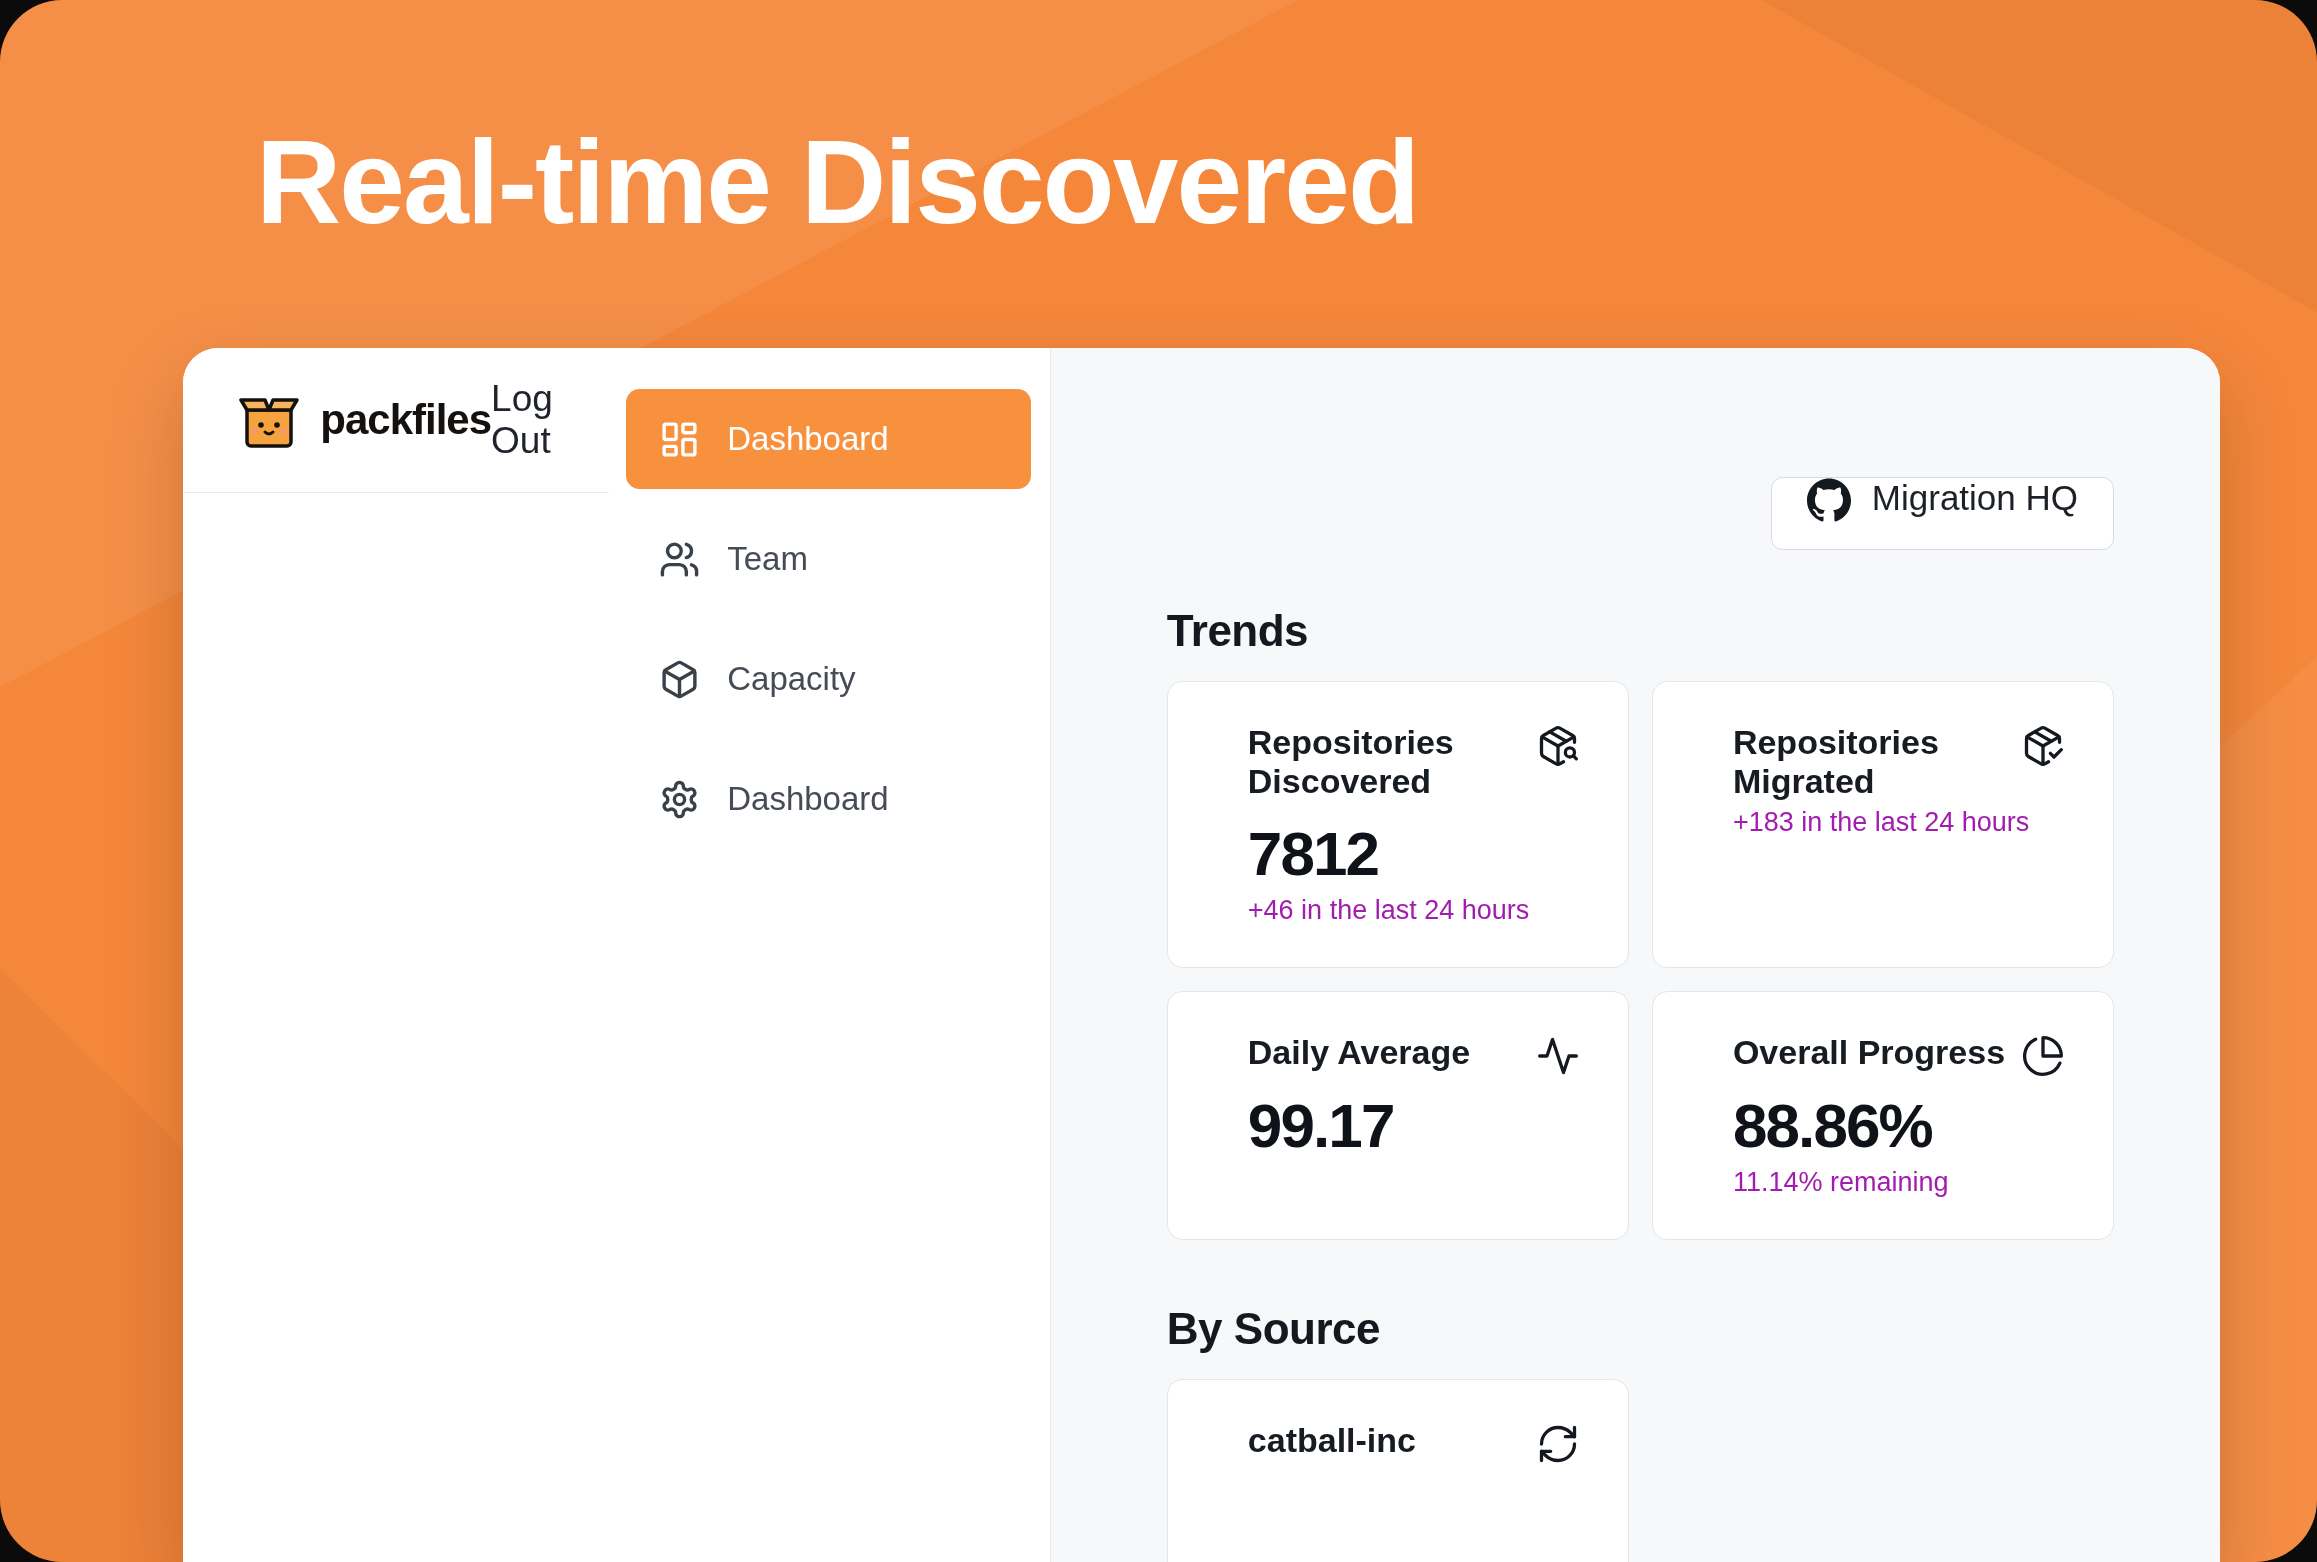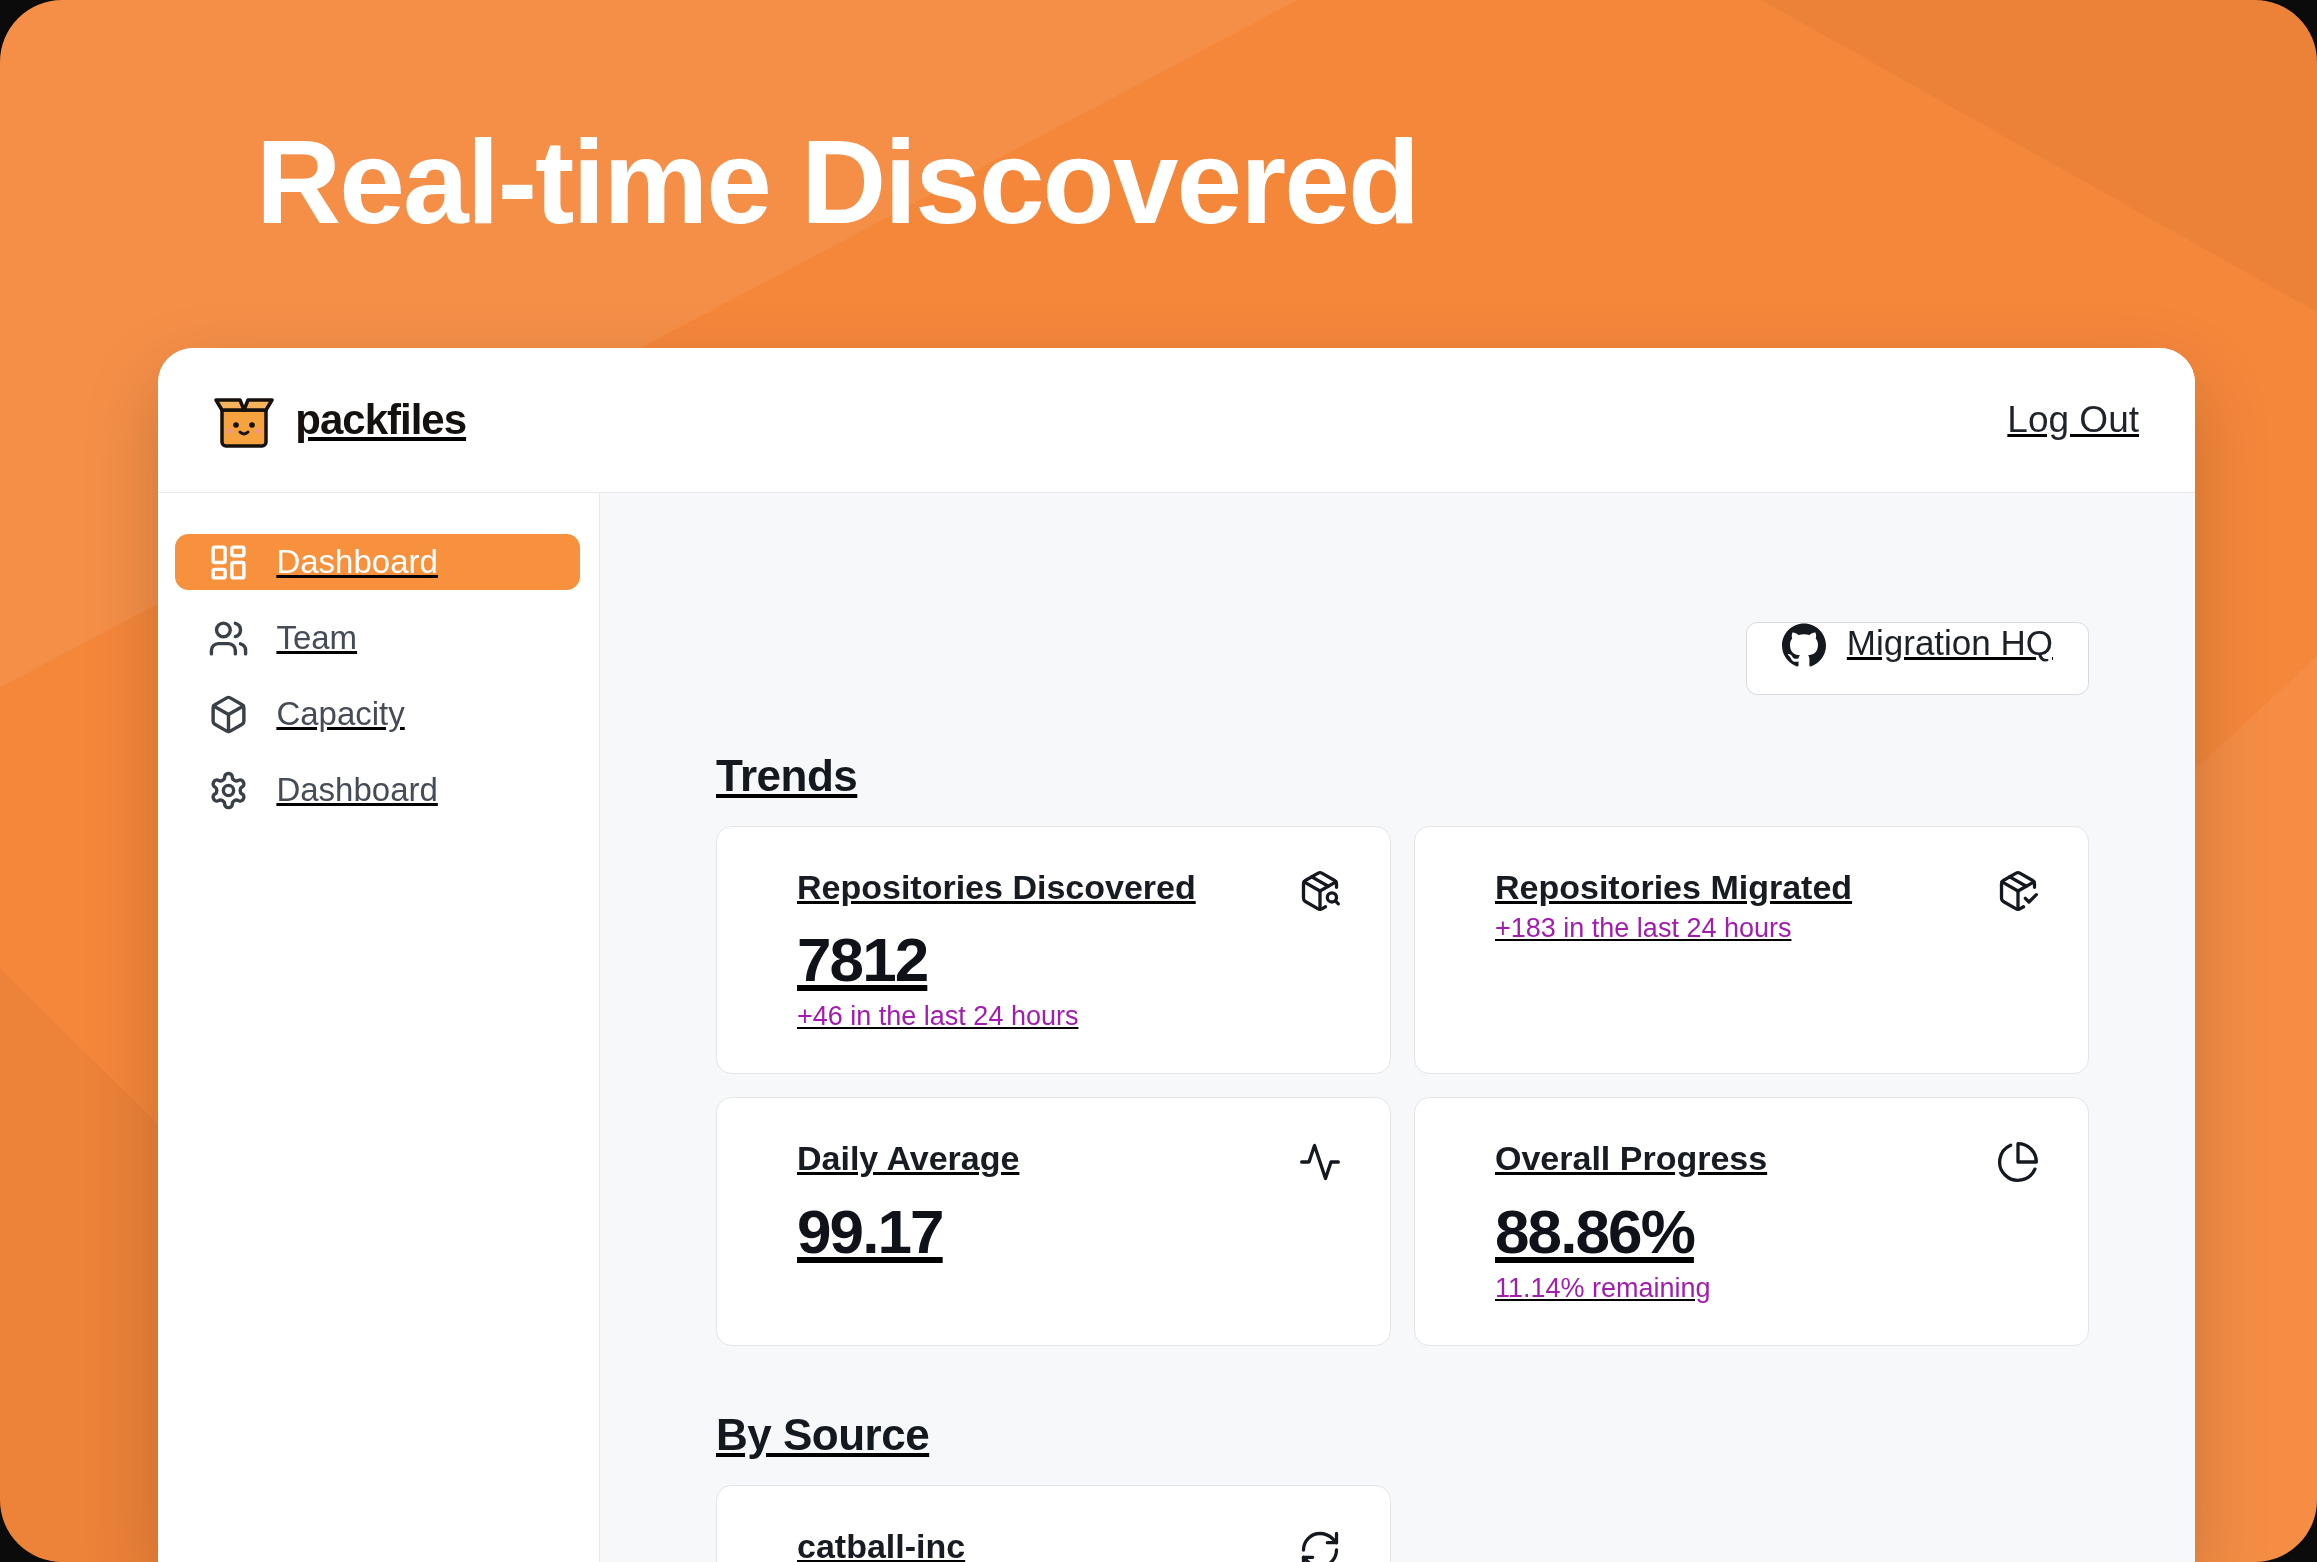--- a/index.html
+++ b/index.html
@@ -27,31 +27,30 @@
     top: 114px;
     color: #ffffff;
     font-size: 118px;
     font-weight: 800;
     letter-spacing: -1.9px;
   }
 
   
   .app-window {
     position: absolute;
-    left: 158px;
+    left: 183px;
     top: 348px;
     width: 2037px;
     height: 1215px;
     background: #ffffff;
     border-radius: 35px 35px 0 0;
     box-shadow: 0 29px 77px rgba(0,0,0,0.18);
     display: flex;
-    flex-direction: column;
+    flex-direction: row;
     overflow: hidden;
-    text-decoration: underline;
   }
 
   .app-header {
     height: 145px;
     flex: 0 0 145px;
     display: flex;
     align-items: center;
     padding: 0 56px 0 54px;
     background: #ffffff;
     border-bottom: 1.9px solid #e8eaed;
@@ -68,21 +67,21 @@
     width: 442px;
     flex: 0 0 442px;
     background: #ffffff;
     border-right: 1.9px solid #e8eaed;
     padding: 41px 19.3px 0 17.4px;
   }
   .side-item {
     display: flex;
     align-items: center;
     gap: 27px;
-    height: 56px;
+    height: 100px;
     padding: 0 0 0 33px;
     border-radius: 13.5px;
     margin-bottom: 20px;
     font-size: 33px;
     color: #454c55;
     cursor: pointer;
   }
   .side-item svg { width: 41px; height: 41px; stroke: #394048; }
   .side-item.active { background: #f7913d; color: #ffffff; font-weight: 500; }
   .side-item.active svg { stroke: #ffffff; }

